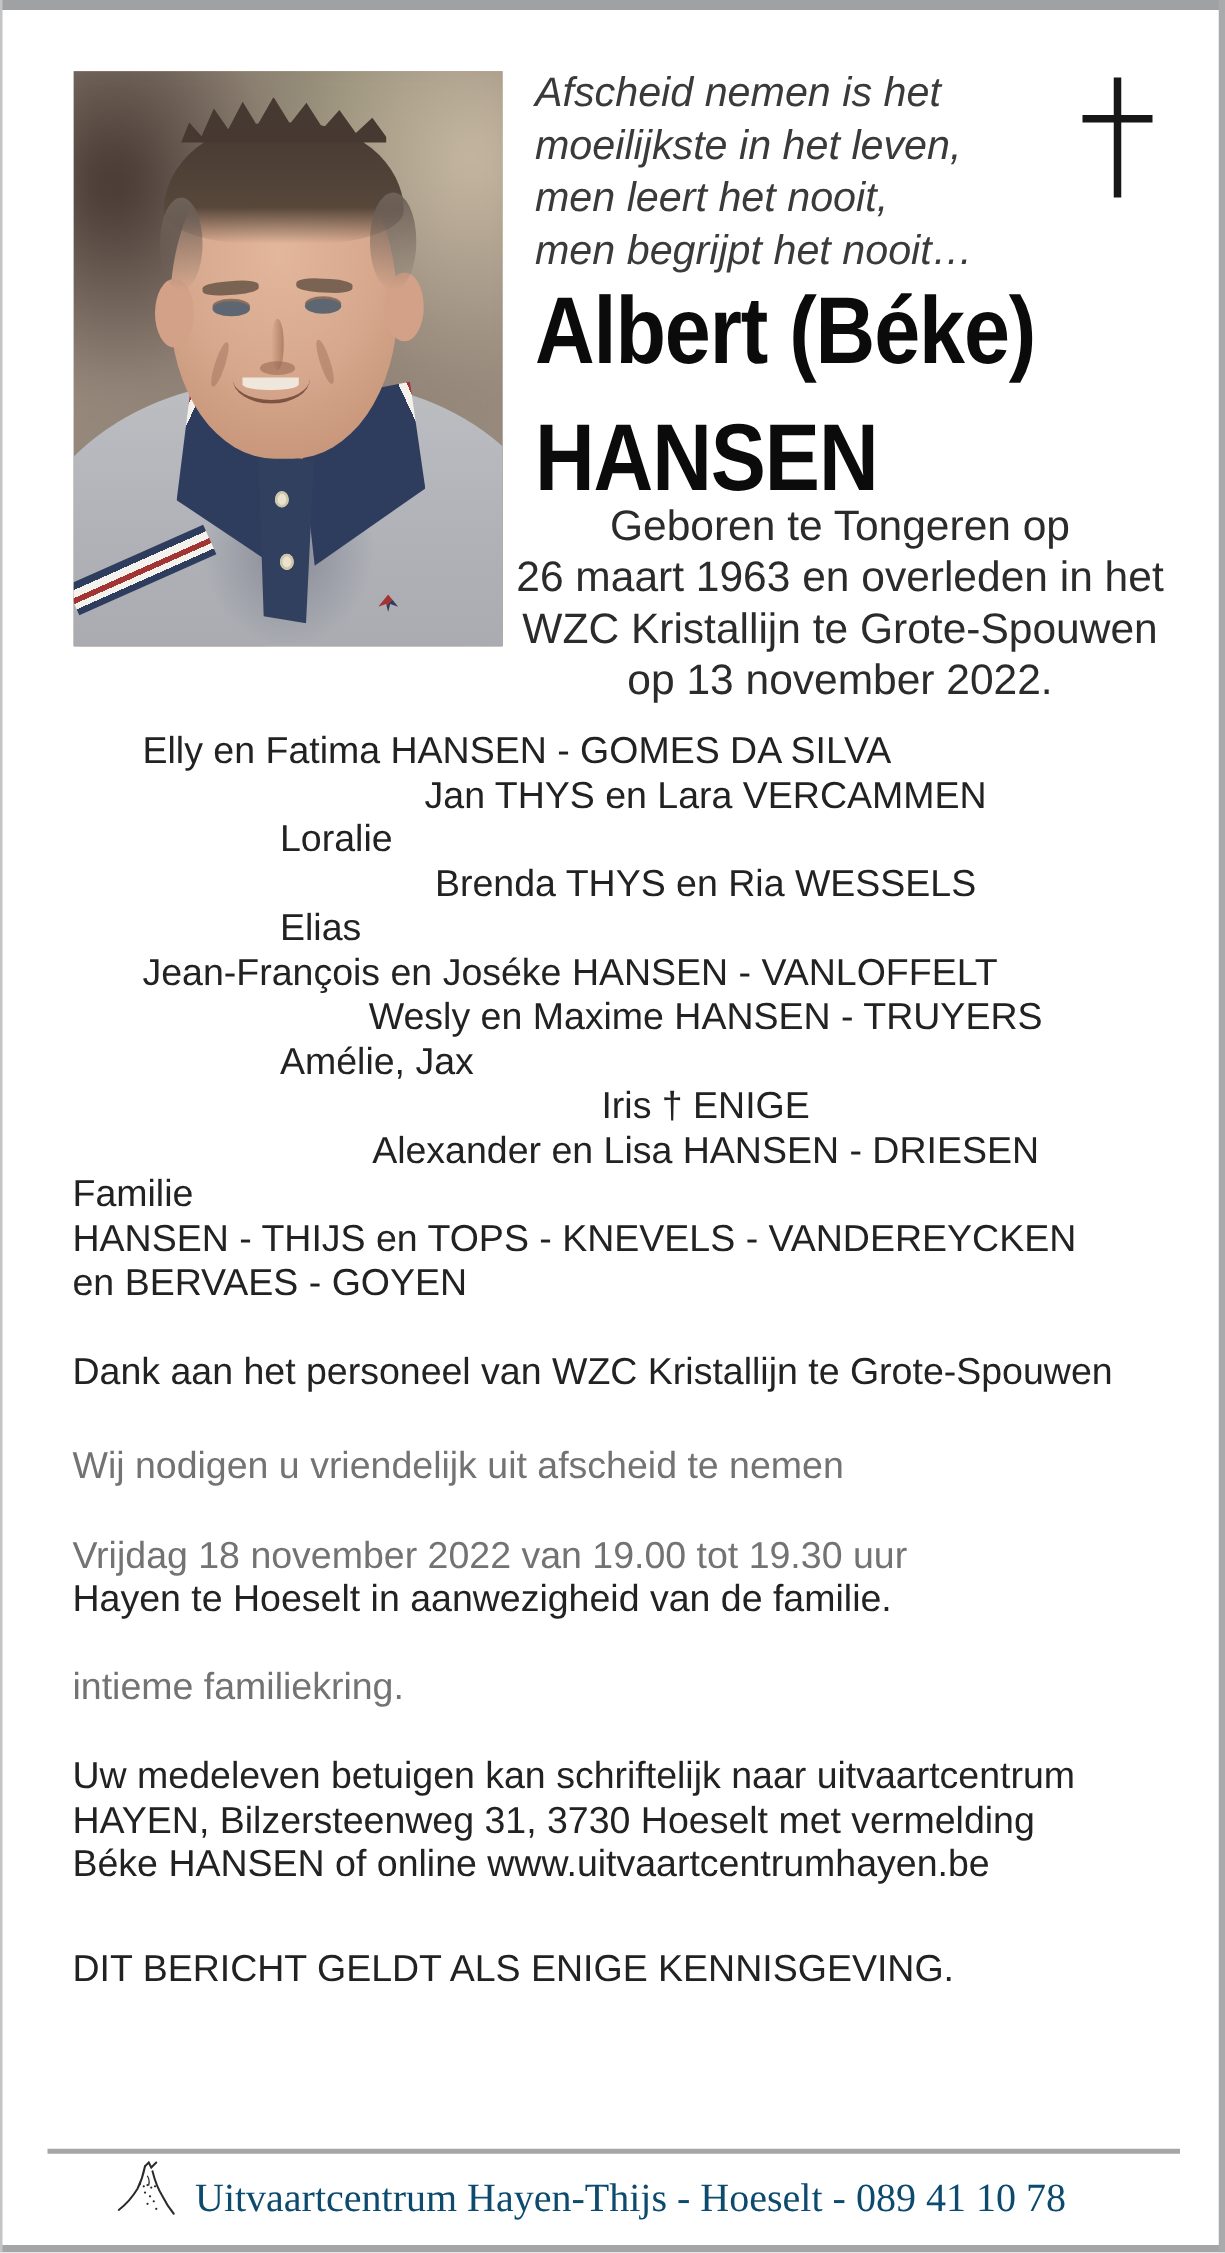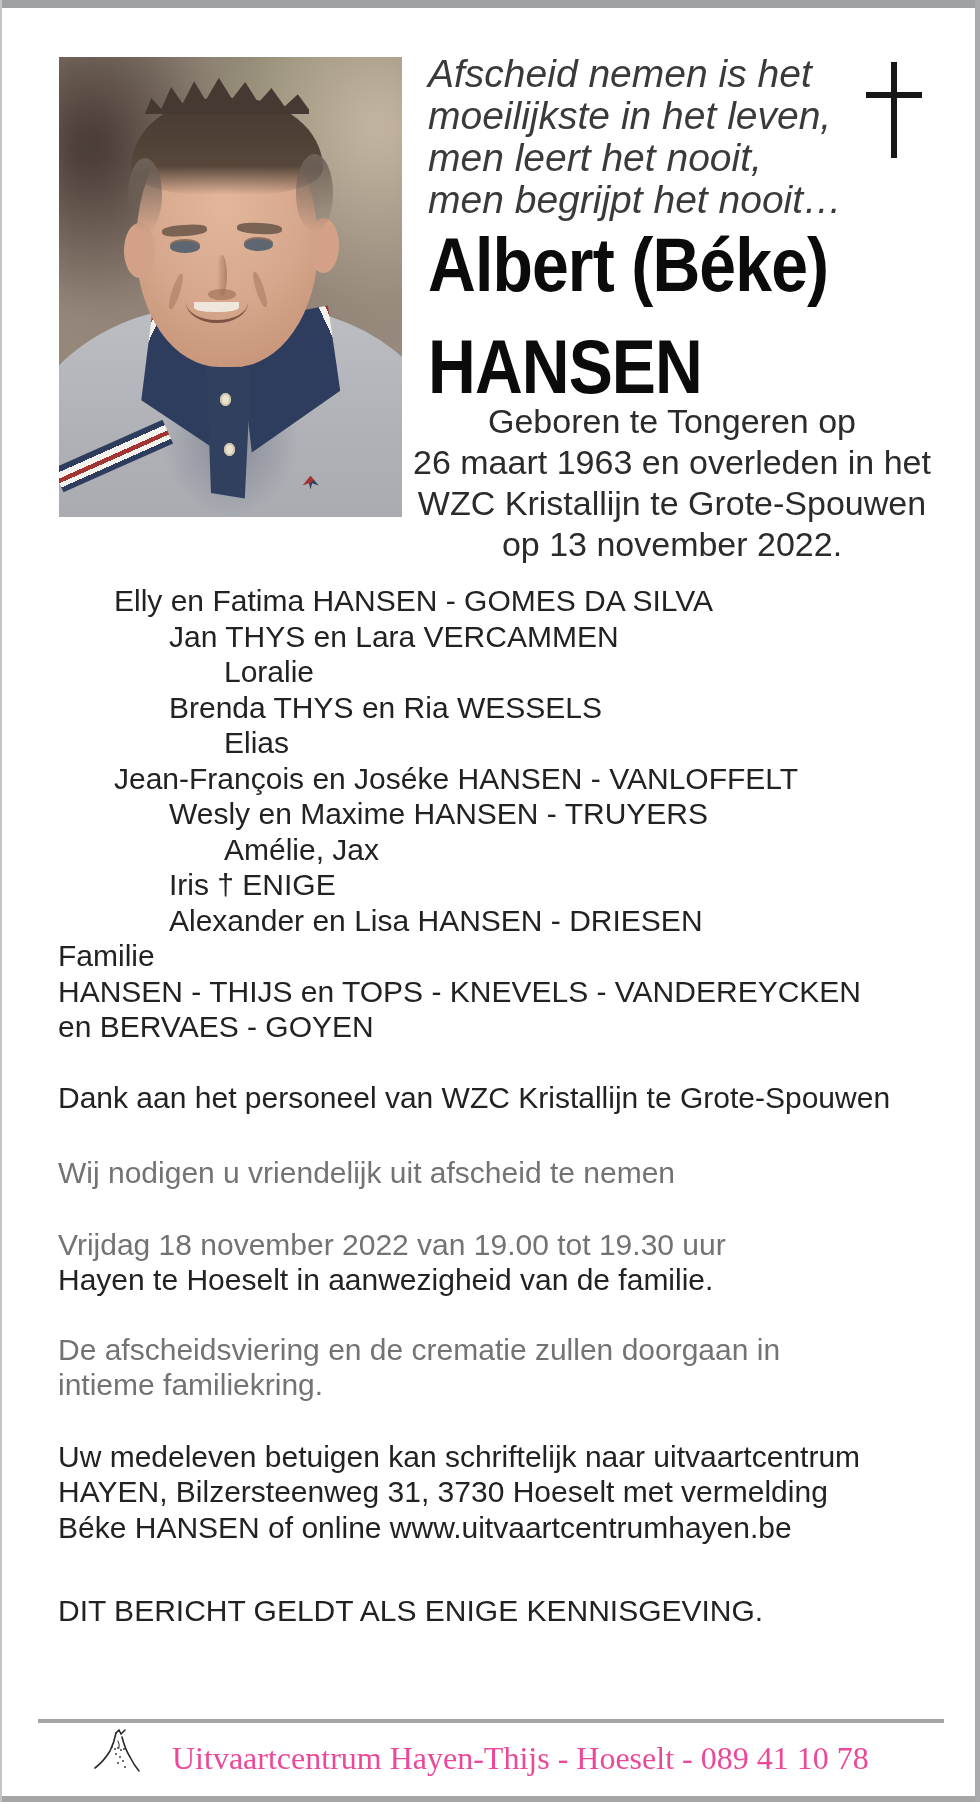--- a/index.html
+++ b/index.html
@@ -72,38 +72,38 @@
     border:3px solid rgba(110,70,55,.85);border-top:none;border-left:none;border-right:none;border-radius:0 0 60% 60%/0 0 100% 100%;}
   .ph-teeth{position:absolute;left:39.5%;top:53.2%;width:13%;height:2.2%;background:#efe7dc;border-radius:0 0 45% 45%;}
   .ph-crease-l{position:absolute;left:33%;top:47%;width:2.2%;height:8%;background:rgba(150,100,80,.4);border-radius:50%;transform:rotate(18deg);}
   .ph-crease-r{position:absolute;left:57.5%;top:46.5%;width:2.2%;height:8%;background:rgba(150,100,80,.4);border-radius:50%;transform:rotate(-18deg);}
 
   
   .cross-v{position:absolute;left:891px;top:62px;width:6px;height:96px;background:#171717;}
   .cross-h{position:absolute;left:866px;top:92px;width:56px;height:6px;background:#171717;}
 
   
-  .quote{position:absolute;left:428px;top:53px;font-style:italic;font-size:39px;line-height:42px;color:#3a3a3a;}
+  .quote{position:absolute;left:428px;top:53px;font-style:italic;font-size:33px;line-height:42px;color:#3a3a3a;}
   .name{position:absolute;left:428px;top:214px;font-weight:bold;font-size:76px;line-height:102px;
     letter-spacing:-1px;color:#0b0b0b;transform:scaleX(.87);transform-origin:left top;white-space:nowrap;}
   .birth{position:absolute;left:402px;top:401px;width:540px;text-align:center;font-size:34px;line-height:41px;color:#2b2b2b;}
 
   
   .body{position:absolute;left:58px;top:583px;width:902px;font-size:30px;line-height:35.5px;color:#222;}
   .line{white-space:nowrap;}
-  .ind1{margin-left:56px;} .ind2{margin-left:111px;} .ind3{margin-left:166px;}
+  .ind1{margin-left:56px;} .ind2{margin-left:111px;text-align:center;} .ind3{margin-left:166px;}
   .m-thanks{margin-top:35px;} .m-invite{margin-top:40px;} .m-vrijdag{margin-top:36px;}
   .m-private{margin-top:34px;} .m-condol{margin-top:36px;} .m-notice{margin-top:48px;}
   .bold{font-weight:normal;color:#737373;}
 
   
   .rule{position:absolute;left:38px;top:1719px;width:906px;height:4px;background:#a6a6a6;}
   .f-logo{position:absolute;left:92px;top:1727px;width:58px;height:56px;}
-  .f-text{position:absolute;left:172px;top:1740px;font-family:"Liberation Serif","DejaVu Serif",serif;
-    font-size:32px;color:#ec4899;white-space:nowrap;}
+  .f-text{position:absolute;left:156px;top:1740px;font-family:"Liberation Serif","DejaVu Serif",serif;
+    font-size:32px;color:#0c4a6e;white-space:nowrap;}
 </style>
 </head>
 <body>
 
 <div class="page">
 
   <div class="b-top"></div>
   <div class="b-bottom"></div>
   <div class="b-right"></div>
   <div class="b-left"></div>
@@ -182,21 +182,20 @@
     <div class="line m-thanks">Dank aan het personeel van WZC Kristallijn te Grote-Spouwen</div>
 
     <div class="line bold m-invite">Wij nodigen u vriendelijk uit afscheid te nemen</div>
 
     <div class="m-vrijdag">
       <div class="line bold">Vrijdag 18 november 2022 van 19.00 tot 19.30 uur</div>
       <div class="line">Hayen te Hoeselt in aanwezigheid van de familie.</div>
     </div>
 
     <div class="m-private">
-      <div class="line bold">De afscheidsviering en de crematie zullen doorgaan in</div>
       <div class="line bold">intieme familiekring.</div>
     </div>
 
     <div class="m-condol">
       <div class="line">Uw medeleven betuigen kan schriftelijk naar uitvaartcentrum</div>
       <div class="line">HAYEN, Bilzersteenweg 31, 3730 Hoeselt met vermelding</div>
       <div class="line">Béke HANSEN of online www.uitvaartcentrumhayen.be</div>
     </div>
 
     <div class="line m-notice">DIT BERICHT GELDT ALS ENIGE KENNISGEVING.</div>

